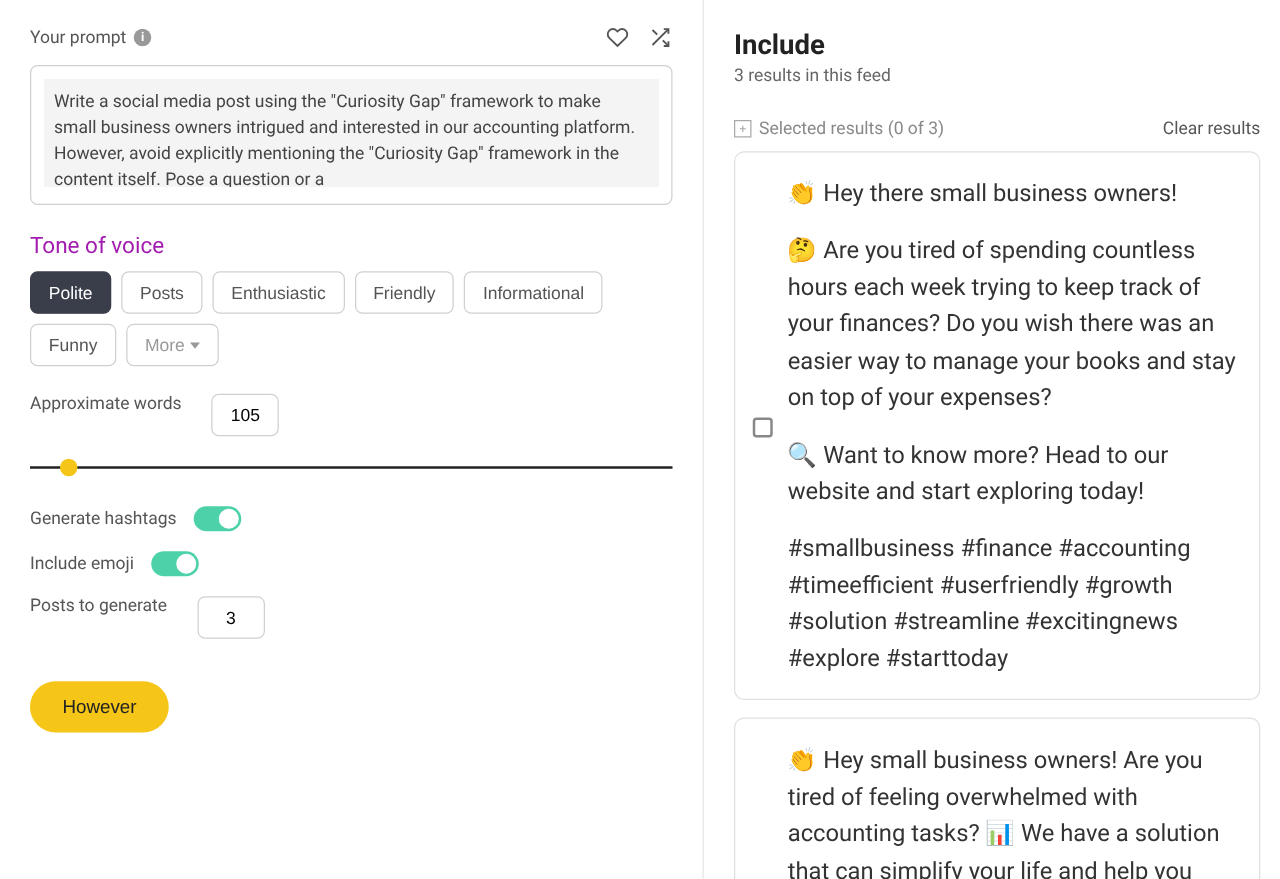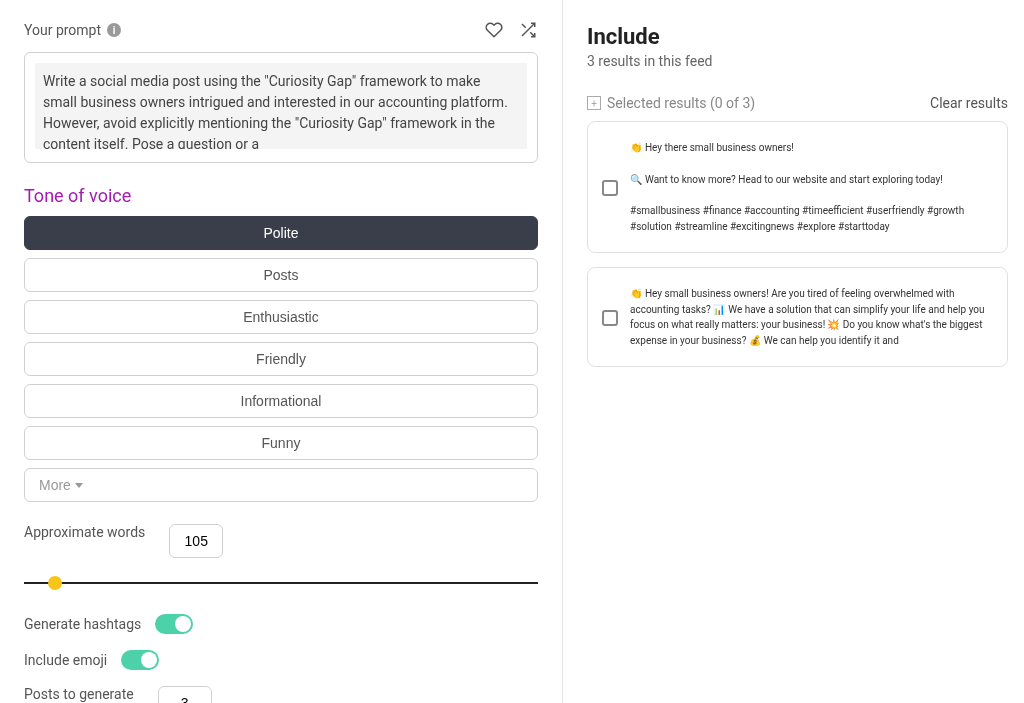--- a/index.html
+++ b/index.html
@@ -82,21 +82,20 @@
 .section-label {
   font-size: 18px;
   color: #a21caf;
   margin-bottom: 10px;
 }
 .tone-row {
   display: flex;
   flex-wrap: wrap;
   gap: 8px;
   margin-bottom: 22px;
-  flex-direction: column;
 }
 .tone-chip {
   padding: 8px 14px;
   border: 1px solid #d0d0d0;
   border-radius: 6px;
   background: #fff;
   color: #555;
   font-size: 14px;
   cursor: pointer;
 }
@@ -223,21 +222,21 @@
   width: 16px; height: 16px;
   border: 2px solid #888;
   border-radius: 3px;
   margin-top: 2px;
   flex-shrink: 0;
   align-self: center;
   cursor: pointer;
 }
 .result-body {
   flex: 1;
-  font-size: 10px;
+  font-size: 19px;
   line-height: 1.55;
   color: #333;
 }
 .result-body p { margin-bottom: 16px; }
 .result-body p:last-child { margin-bottom: 0; }
 .heart-svg, .shuffle-svg { width: 18px; height: 18px; }
 .caret-down {
   width: 0; height: 0;
   border-left: 4px solid transparent;
   border-right: 4px solid transparent;
@@ -325,20 +324,21 @@
       <span class="expand-icon">+</span>
       <span>Selected results (0 of 3)</span>
     </div>
     <span class="clear-link">Clear results</span>
   </div>
 
   <div class="result-card">
     <div class="result-check"></div>
     <div class="result-body">
       <p>👏 Hey there small business owners!</p>
+      <p>🤔 Are you tired of spending countless hours each week trying to keep track of your finances? Do you wish there was an easier way to manage your books and stay on top of your expenses?</p>
       <p>🔍 Want to know more? Head to our website and start exploring today!</p>
       <p>#smallbusiness #finance #accounting #timeefficient #userfriendly #growth #solution #streamline #excitingnews #explore #starttoday</p>
     </div>
   </div>
 
   <div class="result-card">
     <div class="result-check"></div>
     <div class="result-body">
       <p>👏 Hey small business owners! Are you tired of feeling overwhelmed with accounting tasks? 📊 We have a solution that can simplify your life and help you focus on what really matters: your business! 💥 Do you know what's the biggest expense in your business? 💰 We can help you identify it and</p>
     </div>

